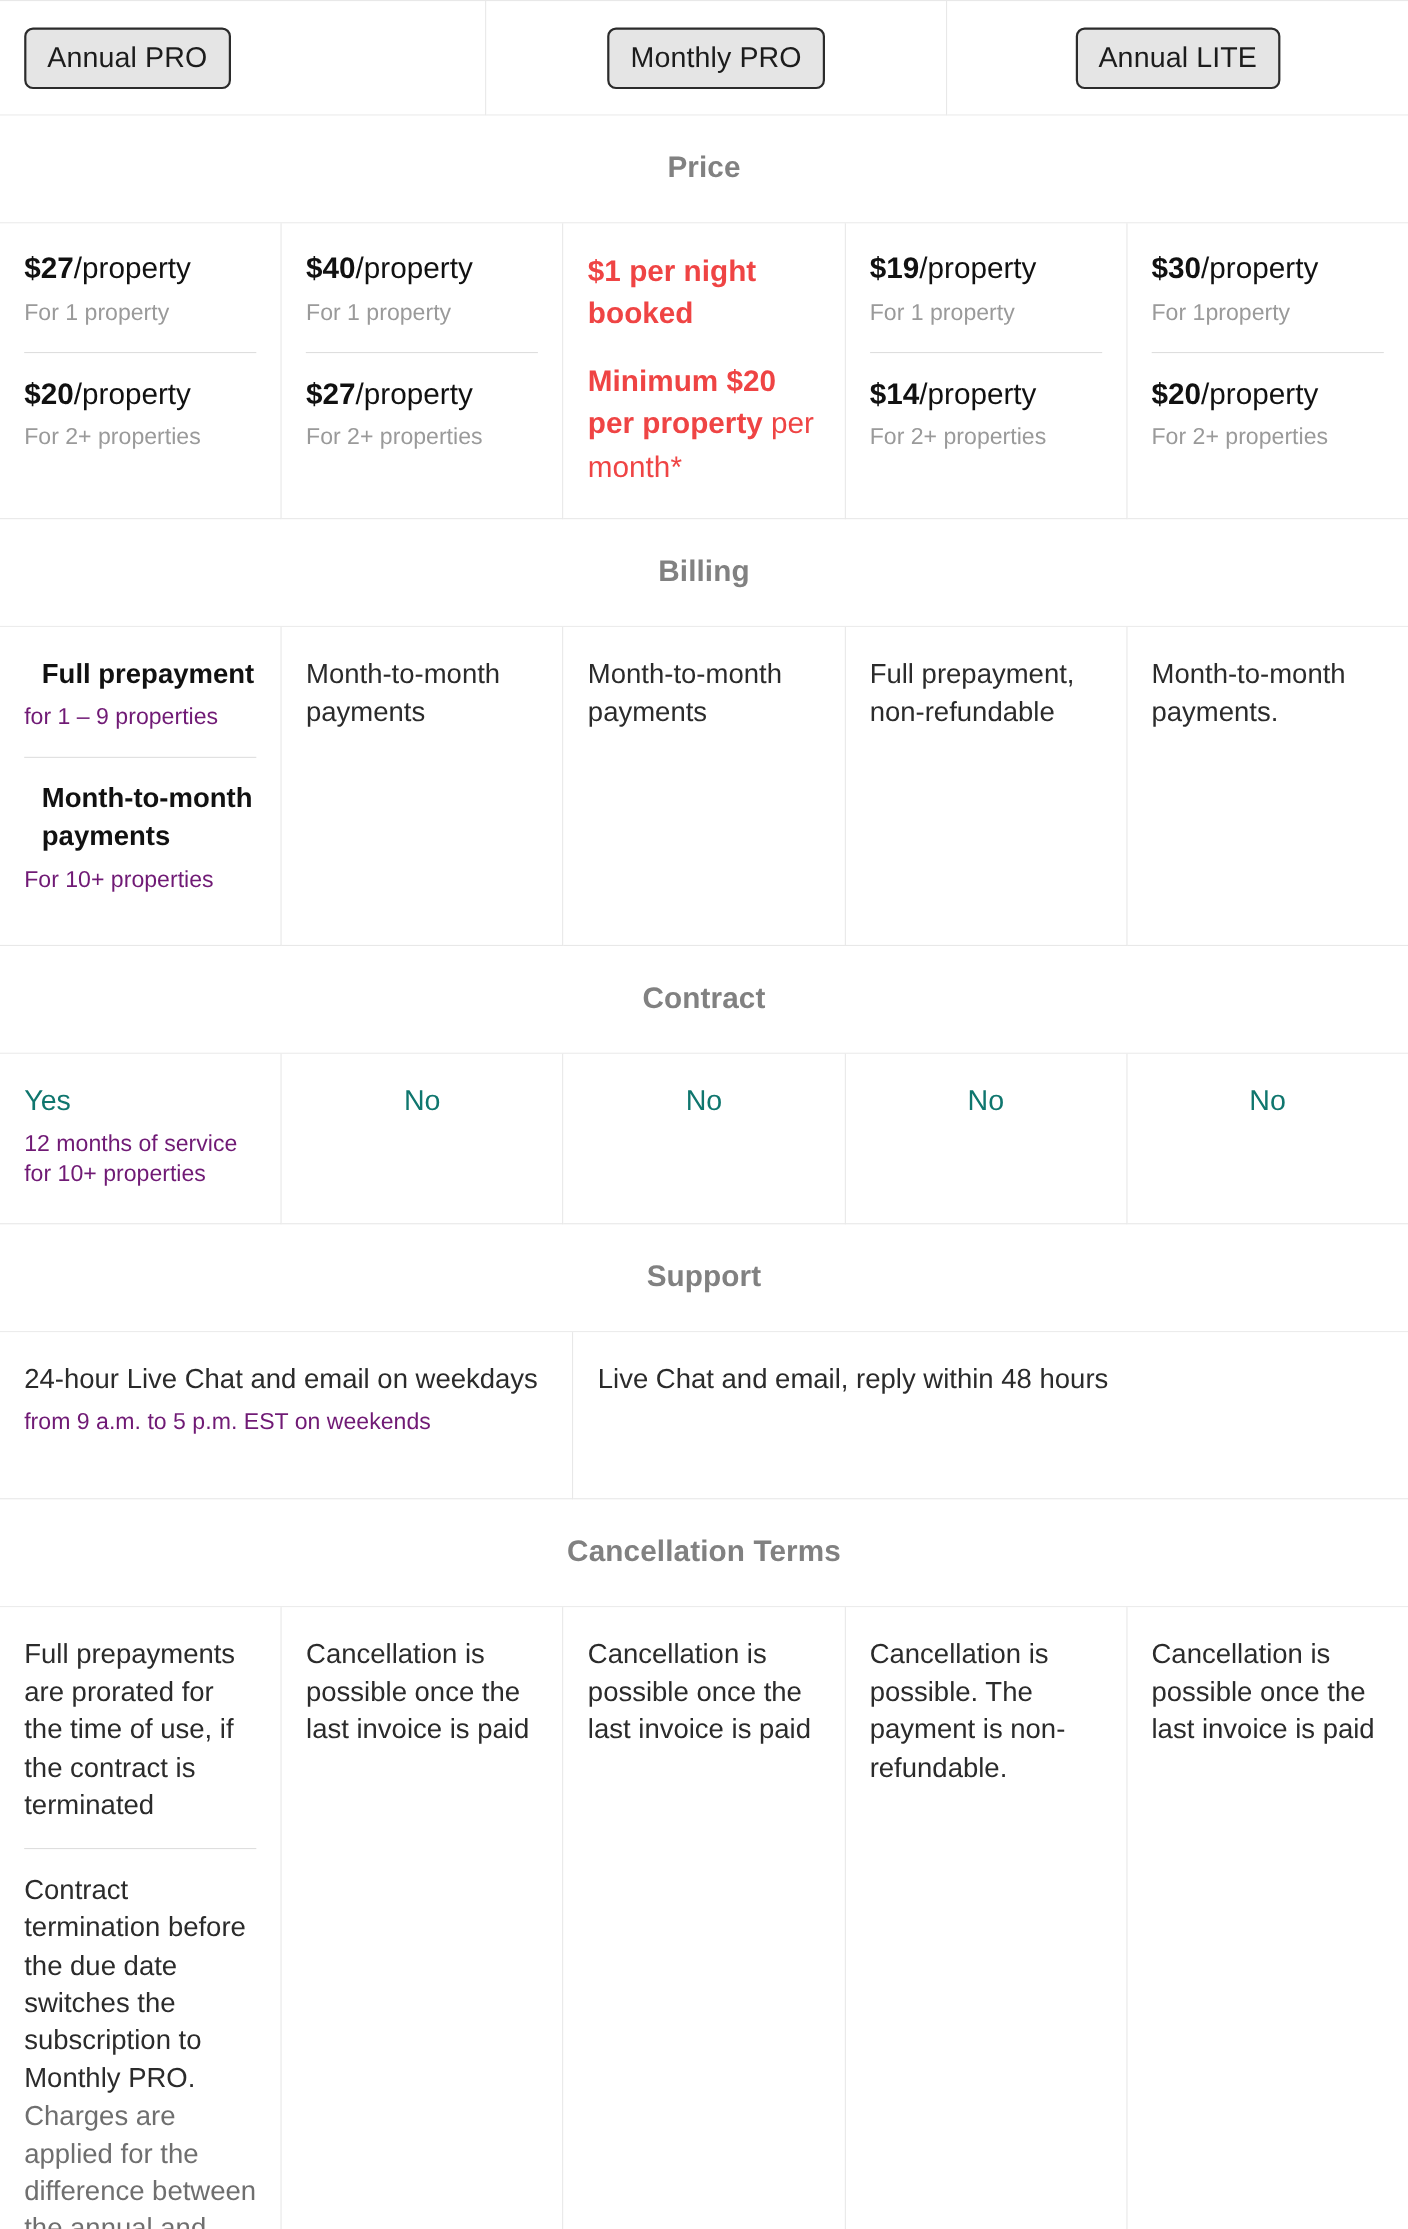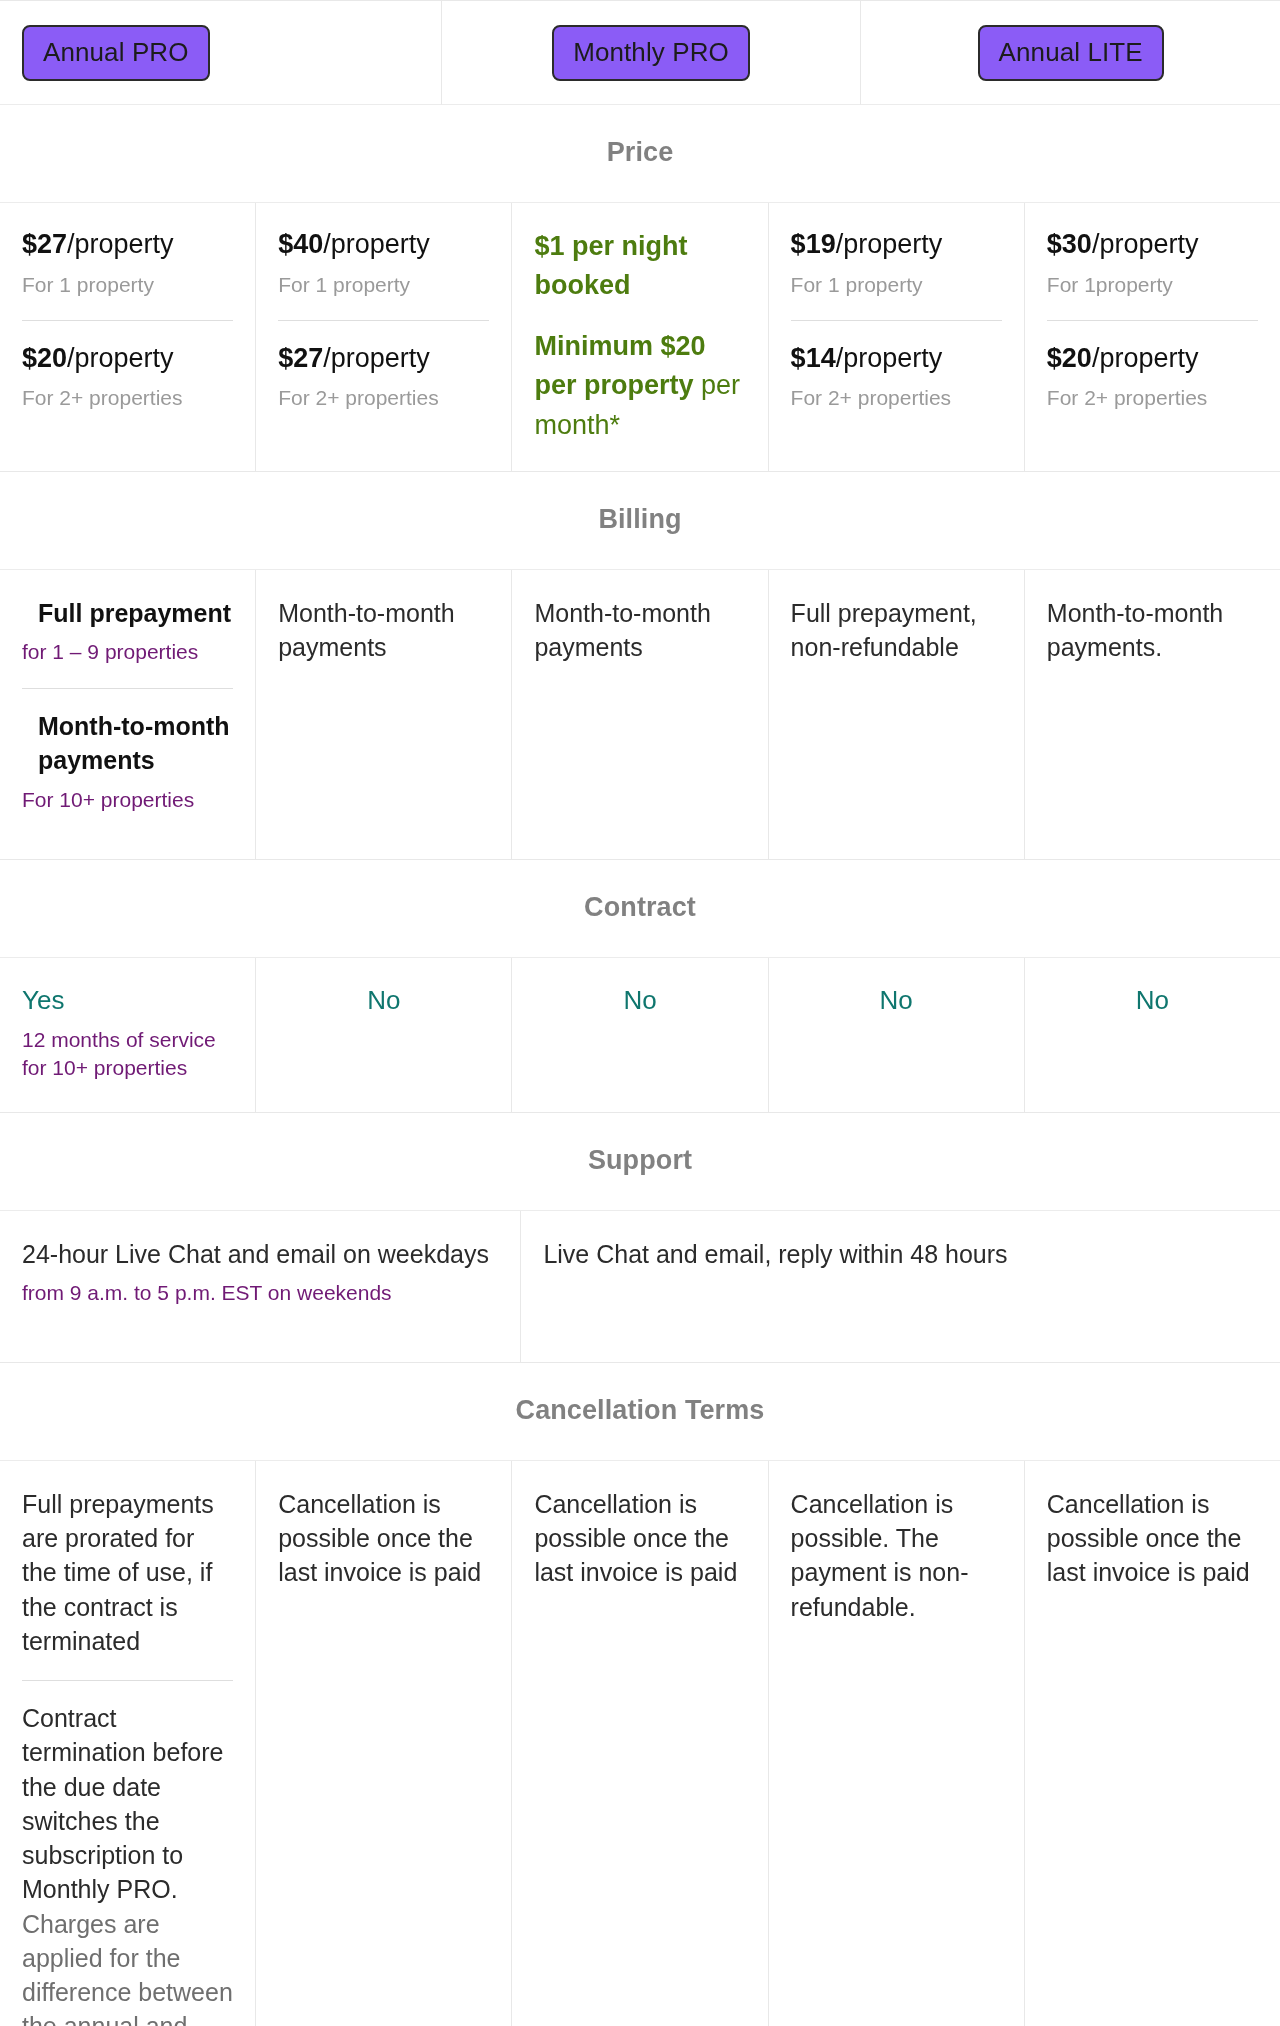--- a/index.html
+++ b/index.html
@@ -47,21 +47,21 @@
     display: inline-flex;
     align-items: center;
     justify-content: center;
     border: 2px solid #2b2b2b;
     border-radius: 8px;
     padding: 12px 19px 14px 19px;
     font-size: 26px;
     line-height: 1;
     letter-spacing: .1px;
     color: #1c1c1c;
-    background: #8b5cf6;
+    background: #e5e5e5;
     white-space: nowrap;
   }
 
   
   .section-row {
     border-bottom: 1px solid #ececec;
   }
   .section-title {
     text-align: center;
     font-size: 27px;
@@ -89,21 +89,21 @@
     height: 1px;
     background: #dedede;
     margin: 22px 0 20px 0;
     width: 100%;
   }
 
   .flex-price {
     font-size: 27px;
     line-height: 1.45;
     font-weight: bold;
-    color: #4d7c0f;
+    color: #ef4444;
   }
   .flex-price .reg { font-weight: normal; }
   .flex-gap { height: 22px; }
 
   .body-text {
     font-size: 25px;
     line-height: 1.37;
     color: #2b2b2b;
     font-weight: normal;
   }

